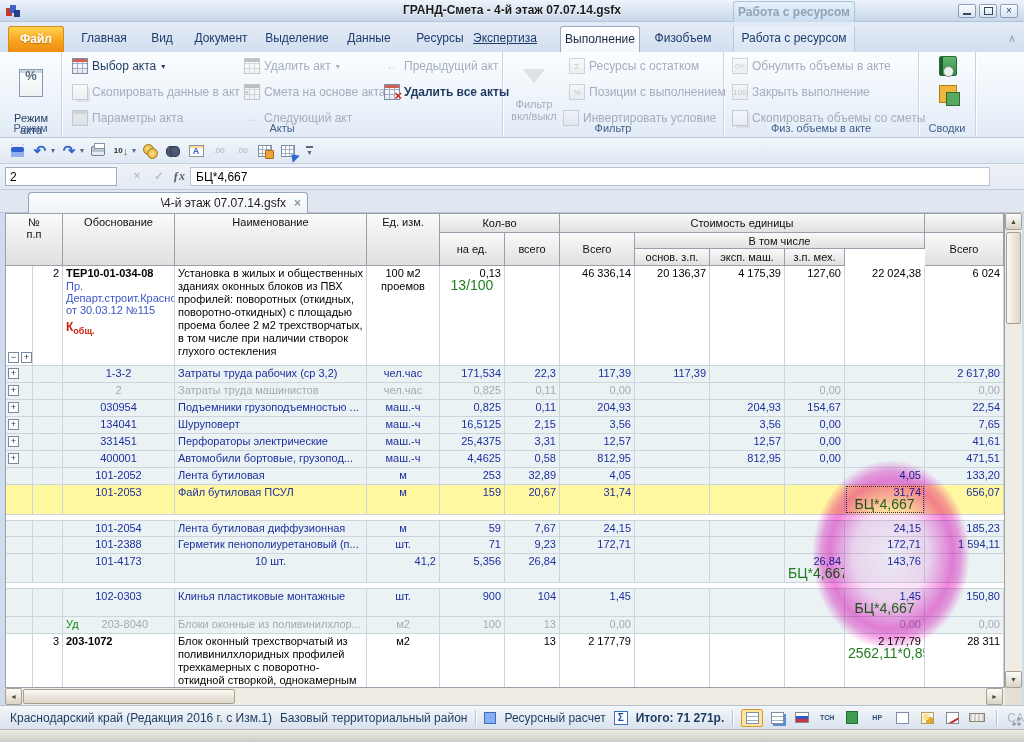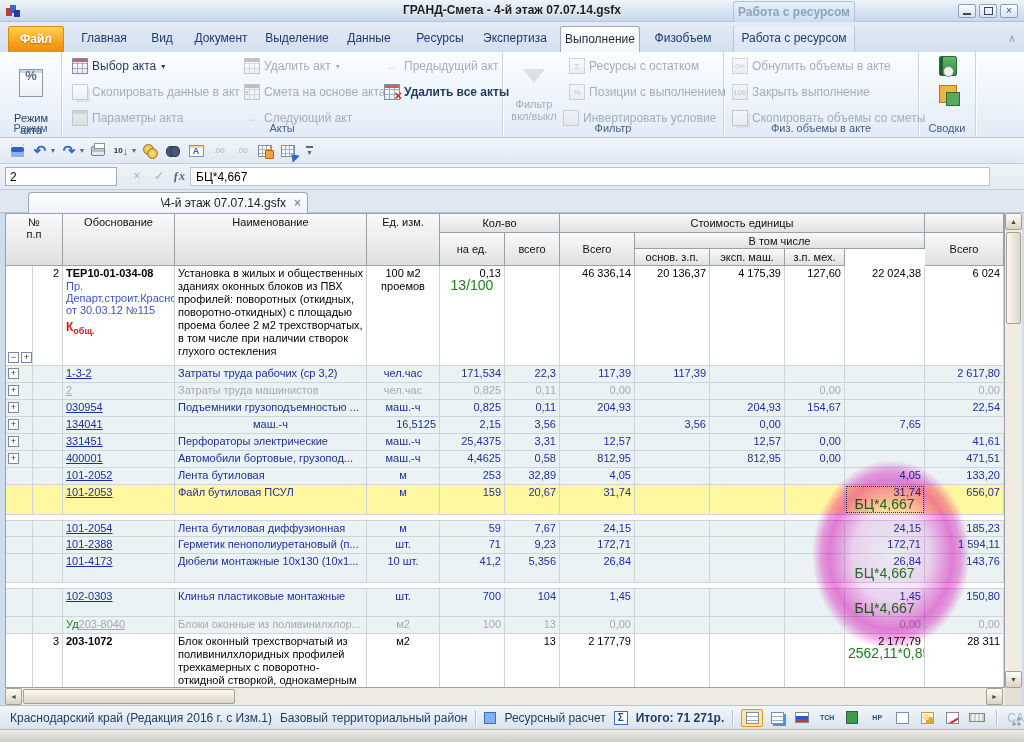--- a/index.html
+++ b/index.html
@@ -150,21 +150,21 @@
   .trow.res{background:#ebf2f4;color:#1d2f9f;}
   .trow.sel{background:#fff8a0;}
   .trow.gray{color:#a6aaae;}
   .trow.gray .rcode{color:#a6aaae;}
   .trow.gap{margin-top:5px;border-top:1px solid #ccd4dc;}
   .tc{border-right:1px solid #ccd4dc;padding:1px 3px;line-height:13px;overflow:hidden;}
   .tc.c1{padding:2px;display:flex;gap:2px;align-items:flex-start;}
   .tc.c1.cbot{align-items:flex-end;}
   .tc.c2{text-align:right;}
   .tc.c3.flexcode{display:flex;}
-  .tc.c3 .rcode{flex:1;text-align:left;text-decoration:underline;}
+  .tc.c3 .rcode{flex:1;text-align:center;}
   .tc.c3 .marker{color:#0f8a0f;}
   .bcode{font-weight:bold;color:#000;}
   .subln{color:#3c55c8;line-height:12px;}
   .rednote{margin-top:5px;color:#d02010;font-weight:bold;}
   .rednote .rk{font-size:12px;}
   .rednote .rs{font-size:9px;vertical-align:sub;}
   .tc.c5{text-align:center;}
   .tc.cq{text-align:right;}
   .tc.cq .val{display:block;}
   .gnote{color:#1e7d1e;font-size:14px;text-align:center;line-height:11px;}
@@ -237,21 +237,21 @@
 </div>
 
 <div class="tabstrip">
   <div class="tab file" style="left:8px;width:56px;">Файл</div>
   <div class="tab" style="left:72px;width:64px;">Главная</div>
   <div class="tab" style="left:142px;width:40px;">Вид</div>
   <div class="tab" style="left:188px;width:66px;">Документ</div>
   <div class="tab" style="left:262px;width:70px;">Выделение</div>
   <div class="tab" style="left:340px;width:58px;">Данные</div>
   <div class="tab" style="left:410px;width:60px;">Ресурсы</div>
-  <div class="tab" style="left:478px;width:74px;">Экспертиза</div>
+  <div class="tab" style="left:468px;width:74px;text-decoration:underline;">Экспертиза</div>
   <div class="tab active" style="left:560px;width:80px;">Выполнение</div>
   <div class="tab" style="left:648px;width:70px;">Физобъем</div>
   <div class="tab ctx" style="left:733px;width:122px;">Работа с ресурсом</div>
   <div class="ribbon-collapse">∧</div>
 </div>
 
 <div class="ribbon">
 
   <div class="rgroup" style="left:0;width:62px;">
     <div class="bigbtn" style="left:4px;">
@@ -531,20 +531,21 @@
         <div class="tc cq clast">22,54</div>
       </div>
       <div class="trow res" style="min-height: 17px;">
         <div class="tc c1">
           <div class="xbox">+</div>
         </div>
         <div class="tc c2"></div>
         <div class="tc c3 flexcode">
           <div class="rcode">134041</div>
         </div>
+        <div class="tc c4">Шуруповерт</div>
         <div class="tc c5">маш.-ч</div>
         <div class="tc cq">
           <div class="val">16,5125</div>
         </div>
         <div class="tc cq">2,15</div>
         <div class="tc cq">3,56</div>
         <div class="tc cq"></div>
         <div class="tc cq">3,56</div>
         <div class="tc cq">0,00</div>
         <div class="tc cq">
@@ -682,21 +683,20 @@
           <div class="val">172,71</div>
         </div>
         <div class="tc cq clast">1 594,11</div>
       </div>
       <div class="trow res" style="min-height: 29px;">
         <div class="tc c1"></div>
         <div class="tc c2"></div>
         <div class="tc c3 flexcode">
           <div class="rcode">101-4173</div>
         </div>
-        <div class="tc c4">Дюбели монтажные 10x130 (10x1...</div>
         <div class="tc c5">10 шт.</div>
         <div class="tc cq">
           <div class="val">41,2</div>
         </div>
         <div class="tc cq">5,356</div>
         <div class="tc cq">26,84</div>
         <div class="tc cq"></div>
         <div class="tc cq"></div>
         <div class="tc cq"></div>
         <div class="tc cq">
@@ -707,21 +707,21 @@
       </div>
       <div class="trow res gap" style="min-height: 29px;">
         <div class="tc c1"></div>
         <div class="tc c2"></div>
         <div class="tc c3 flexcode">
           <div class="rcode">102-0303</div>
         </div>
         <div class="tc c4">Клинья пластиковые монтажные</div>
         <div class="tc c5">шт.</div>
         <div class="tc cq">
-          <div class="val">700</div>
+          <div class="val">900</div>
         </div>
         <div class="tc cq">104</div>
         <div class="tc cq">1,45</div>
         <div class="tc cq"></div>
         <div class="tc cq"></div>
         <div class="tc cq"></div>
         <div class="tc cq">
           <div class="val">1,45</div>
           <div class="gnote">БЦ*4,667</div>
         </div>

